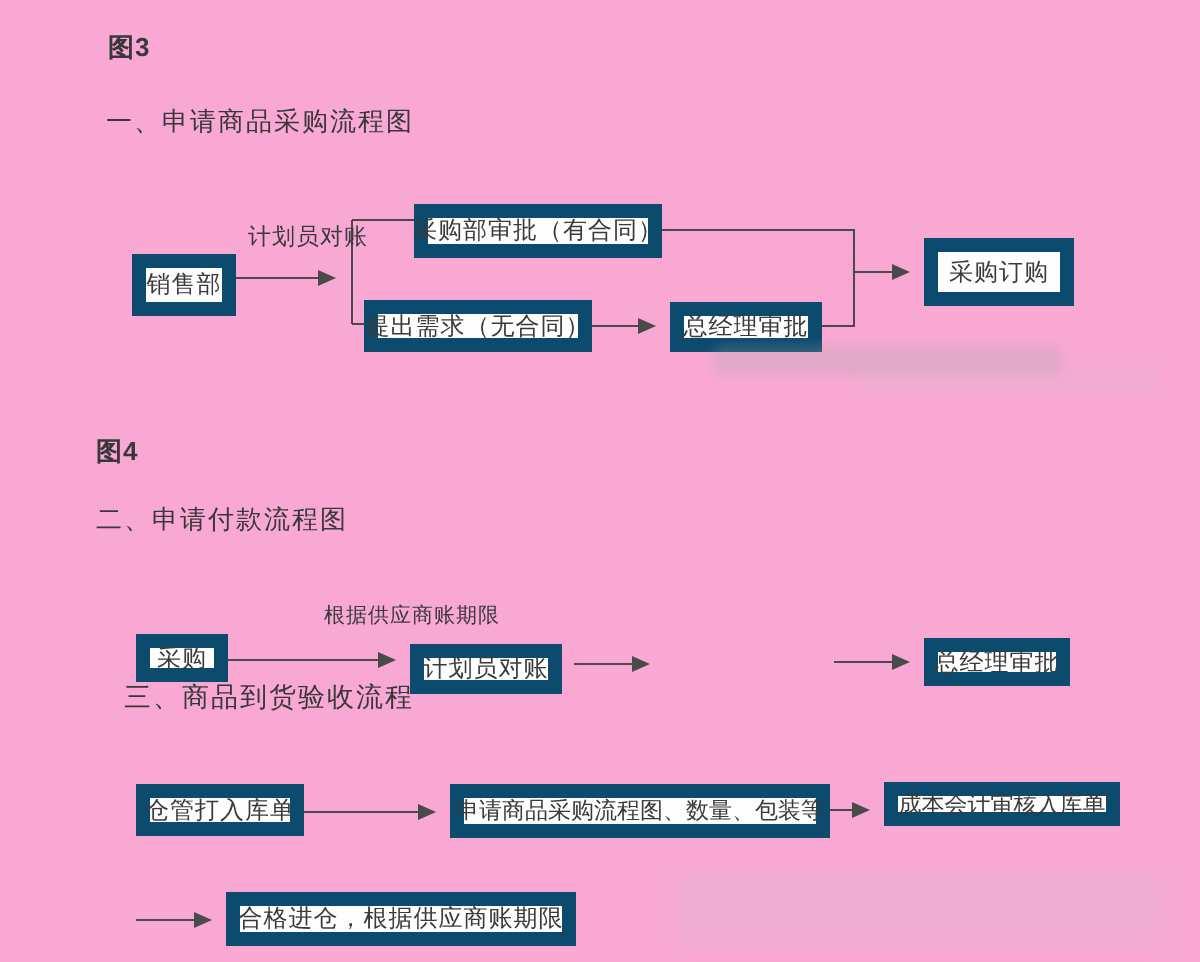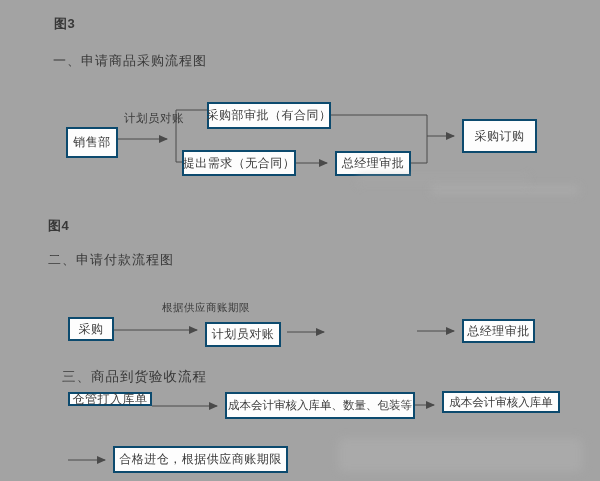--- a/index.html
+++ b/index.html
@@ -1,24 +1,24 @@
 <!DOCTYPE html>
 <html><head>
 <meta charset="utf-8">
 <style>
   html,body{margin:0;padding:0;background:#e9e9e9;}
   #stage{
-    position:relative;width:600px;height:481px;background:#a3a3a3;
+    position:relative;width:600px;height:481px;background:#f9a8d4;
     font-family:"Liberation Sans","DejaVu Sans",sans-serif;
     color:#383838;overflow:hidden;margin:0 auto;
   }
   .caption{position:absolute;font-weight:bold;font-size:13px;letter-spacing:.5px;}
   .heading{position:absolute;font-size:13px;letter-spacing:1px;}
   .node{
-    position:absolute;box-sizing:border-box;border:2px solid #0c4a6e;background:#fdfdfd;
+    position:absolute;box-sizing:border-box;border:7px solid #0c4a6e;background:#fdfdfd;
     display:flex;align-items:center;justify-content:center;
     font-size:12px;white-space:nowrap;letter-spacing:.5px;color:#3a3a3a;
   }
   .node.small{font-size:11.5px;letter-spacing:0;}
   .edge-label{position:absolute;font-size:11.5px;white-space:nowrap;color:#3a3a3a;letter-spacing:.5px;}
   .edge-label.tiny{font-size:10.5px;margin-left:35px;}
   svg.wires{position:absolute;left:0;top:0;pointer-events:none;}
   .wire{stroke:#4a4a4a;stroke-width:1;fill:none;}
   .smudge{position:absolute;border-radius:6px;filter:blur(3px);pointer-events:none;}
   .smudge-a{left:356px;top:173px;width:175px;height:15px;background:rgba(170,170,170,.28);}
@@ -70,21 +70,21 @@
 
   <div class="caption" style="left:48px;top:217px">图4</div>
   <div class="heading" style="left:48px;top:251px">二、申请付款流程图</div>
 
   <div class="edge-label tiny" style="left:127px;top:301px">根据供应商账期限</div>
 
   <div class="node" style="left:68px;top:317px;width:46px;height:24px">采购</div>
   <div class="node" style="left:205px;top:322px;width:76px;height:25px">计划员对账</div>
   <div class="node" style="left:462px;top:319px;width:73px;height:24px">总经理审批</div>
 
-  <div class="heading" style="left:62px;top:368px;font-size:13.5px">三、商品到货验收流程</div>
+  <div class="heading" style="left:62px;top:340px;font-size:13.5px">三、商品到货验收流程</div>
 
-  <div class="node" style="left:68px;top:392px;width:84px;height:14px">仓管打入库单</div>
-  <div class="node small" style="left:225px;top:392px;width:190px;height:27px">成本会计审核入库单、数量、包装等</div>
+  <div class="node" style="left:68px;top:392px;width:84px;height:26px">仓管打入库单</div>
+  <div class="node small" style="left:225px;top:392px;width:190px;height:27px">申请商品采购流程图、数量、包装等</div>
   <div class="node small" style="left:442px;top:391px;width:118px;height:22px">成本会计审核入库单</div>
   <div class="node" style="left:113px;top:446px;width:175px;height:27px">合格进仓，根据供应商账期限</div>
 
   <div class="smudge smudge-b"></div>
 </div>
 
 </body></html>

